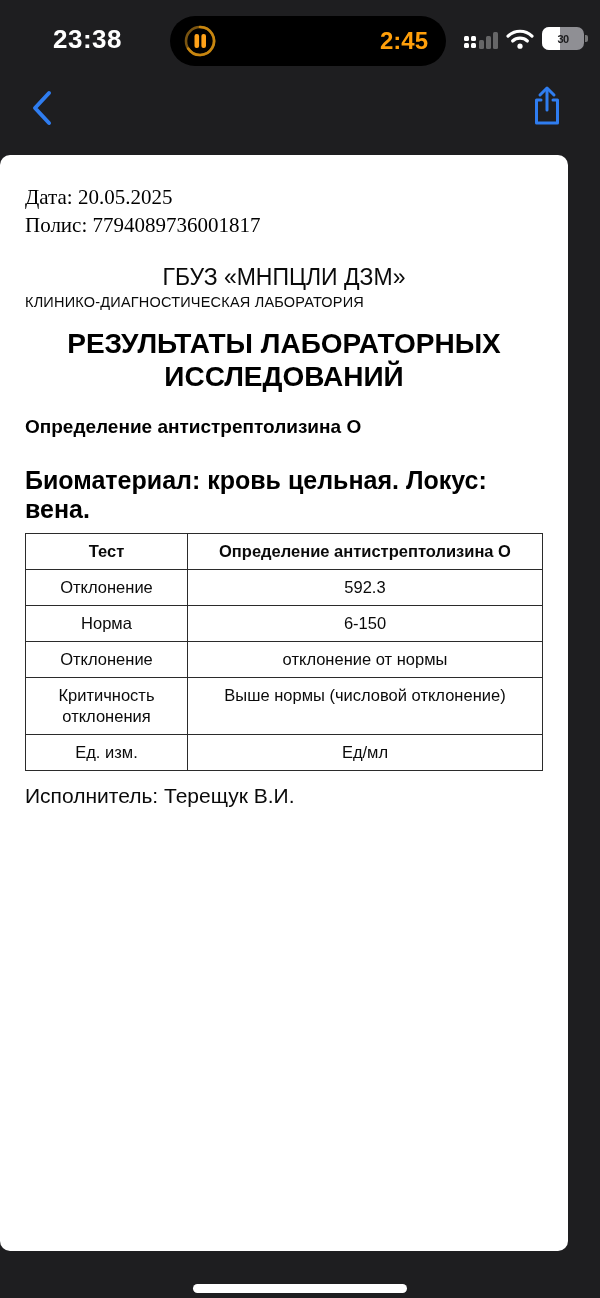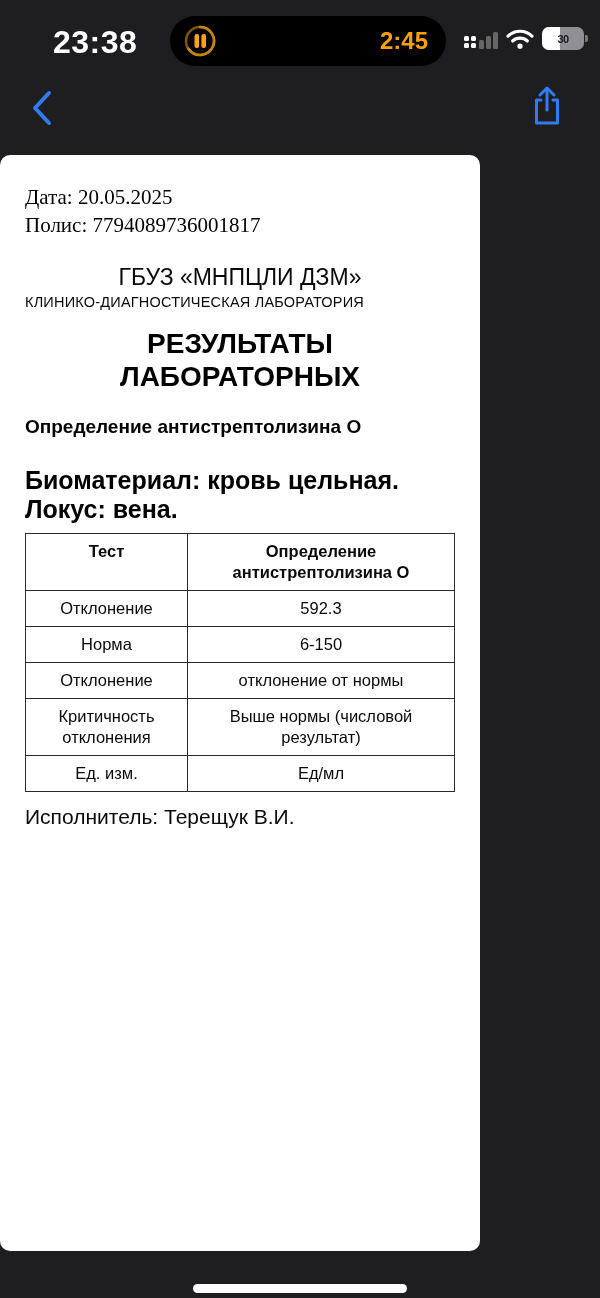--- a/index.html
+++ b/index.html
@@ -7,21 +7,21 @@
   #screen {
     position:relative; width:600px; height:1298px; margin:0 auto;
     background:#1e1e20; overflow:hidden;
     font-family:"Liberation Sans", sans-serif;
   }
 
   
   .statusbar { position:absolute; top:0; left:0; width:600px; height:78px; }
   .clock {
     position:absolute; left:53px; top:24px;
-    color:#fff; font-size:32px; font-weight:700; letter-spacing:0.5px;
+    color:#fff; font-size:26px; font-weight:700; letter-spacing:0.5px;
   }
   .island {
     position:absolute; left:170px; top:16px; width:276px; height:50px;
     background:#000; border-radius:25px; display:flex; align-items:center;
   }
   .pause-wrap { position:absolute; left:13px; top:8px; width:34px; height:34px; }
   .timer {
     position:absolute; right:18px; top:50%; transform:translateY(-50%);
     font-size:24px; font-weight:700;
   }
@@ -52,21 +52,21 @@
   .navbar { position:absolute; top:78px; left:0; width:600px; height:77px; }
   .back-btn { position:absolute; left:28px; top:10px; width:40px; height:44px; cursor:pointer; }
   .nav-title {
     position:absolute; left:0; right:0; top:18px; text-align:center;
     color:#fff; font-size:24px; font-weight:700;
   }
   .share-btn { position:absolute; right:26px; top:6px; width:44px; height:48px; cursor:pointer; }
 
   
   .sheet {
-    position:absolute; top:155px; left:0; width:480px; height:1096px;
+    position:absolute; top:155px; left:0; width:568px; height:1096px;
     background:#ffffff; border-radius:10px;
     padding:28px 25px 0 25px; color:#000;
   }
   .doc-serif {
     font-family:"Liberation Serif", serif;
     font-size:21px; line-height:28px; color:#000;
   }
   .org-name { margin-top:25px; text-align:center; font-size:23px; font-weight:400; color:#0a0a0a; }
   .org-sub  { margin-top:3px; text-align:left; font-size:14.5px; font-weight:400; color:#0a0a0a; letter-spacing:0.2px; }
   .main-title {
@@ -165,20 +165,21 @@
 
   <div class="sheet">
     <div class="doc-serif">Дата: 20.05.2025</div>
     <div class="doc-serif">Полис: 7794089736001817</div>
 
     <div class="org-name">ГБУЗ «МНПЦЛИ ДЗМ»</div>
     <div class="org-sub">КЛИНИКО-ДИАГНОСТИЧЕСКАЯ ЛАБОРАТОРИЯ</div>
 
     <div class="main-title">
       <div>РЕЗУЛЬТАТЫ ЛАБОРАТОРНЫХ</div>
+      <div>ИССЛЕДОВАНИЙ</div>
     </div>
 
     <div class="test-title">Определение антистрептолизина О</div>
     <div class="biomaterial">Биоматериал: кровь цельная. Локус: вена.</div>
 
     <table class="results">
       <tbody>
           <tr class="hdr">
             <td class="label">Тест</td>
             <td class="value">Определение антистрептолизина О</td>
@@ -190,21 +191,21 @@
           <tr>
             <td class="label">Норма</td>
             <td class="value">6-150</td>
           </tr>
           <tr>
             <td class="label">Отклонение</td>
             <td class="value">отклонение от нормы</td>
           </tr>
           <tr>
             <td class="label">Критичность отклонения</td>
-            <td class="value">Выше нормы (числовой результат)</td>
+            <td class="value">Выше нормы (числовой отклонение)</td>
           </tr>
           <tr>
             <td class="label">Ед. изм.</td>
             <td class="value">Ед/мл</td>
           </tr>
         </tbody>
     </table>
 
     <div class="executor">Исполнитель: Терещук В.И.</div>
   </div>

